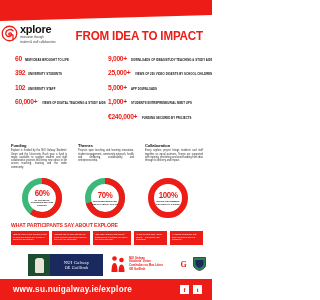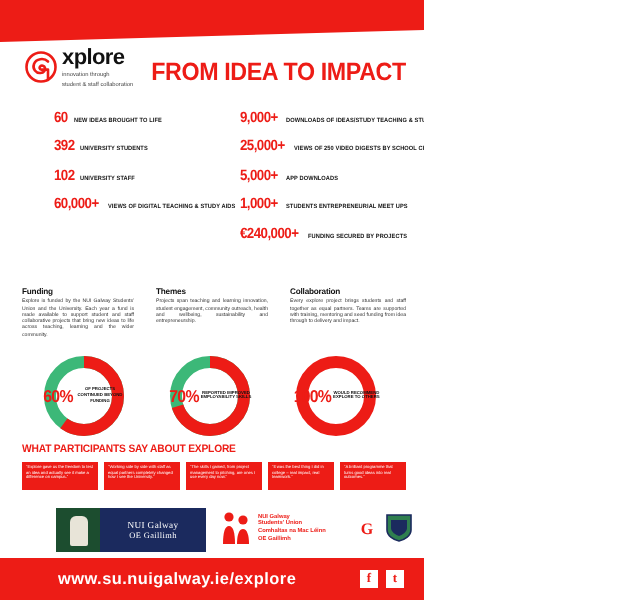--- a/index.html
+++ b/index.html
@@ -5,32 +5,32 @@
   *{box-sizing:border-box;margin:0;padding:0;}
   html,body{width:212px;height:300px;overflow:hidden;}
   body{font-family:"Liberation Sans",sans-serif;background:#ffffff;position:relative;}
 
   
   .top-banner{position:absolute;top:0;left:0;width:212px;height:22px;overflow:hidden;}
   .top-banner svg{display:block;}
 
   
   .header{position:absolute;top:24px;left:0;width:212px;height:30px;}
-  .logo-wrap{position:absolute;left:12px;top:0;display:flex;align-items:flex-start;}
+  .logo-wrap{position:absolute;left:1px;top:0;display:flex;align-items:flex-start;}
   .logo-mark{width:17px;height:17px;flex:0 0 17px;margin-right:2px;margin-top:1px;}
   .logo-text{padding-top:0px;}
   .logo-word{font-size:11px;font-weight:bold;color:#111;letter-spacing:-0.3px;line-height:11px;}
   .logo-tag{font-size:2.9px;color:#444;line-height:3.6px;width:58px;margin-top:1px;}
 
   .headline{position:absolute;right:9px;top:6px;font-size:12.5px;font-weight:bold;
     color:#ed1c16;letter-spacing:-0.2px;line-height:13px;font-family:"Liberation Sans",sans-serif;
     font-stretch:condensed;transform:scaleX(0.93);transform-origin:right center;white-space:nowrap;}
 
   
-  .stats{position:absolute;top:54px;left:16px;width:212px;height:68px;}
+  .stats{position:absolute;top:54px;left:4px;width:212px;height:68px;}
   .stat-col{position:absolute;top:0;}
   .col-left{left:11px;width:92px;}
   .col-right{left:104px;width:104px;}
   .stat-row{display:flex;align-items:baseline;margin-bottom:5.4px;white-space:nowrap;}
   .stat-num{font-size:7.4px;font-weight:bold;color:#ed1c16;letter-spacing:-0.3px;
     transform:scaleX(0.9);transform-origin:left center;flex:0 0 auto;}
   .stat-lbl{font-size:3.05px;font-weight:bold;color:#111;letter-spacing:0.05px;
     margin-left:2px;line-height:4px;transform:scaleX(0.93);transform-origin:left center;}
 
   
@@ -43,21 +43,21 @@
   .tc-body{font-size:2.55px;color:#333;line-height:3.25px;text-align:justify;}
 
   
   .donuts{position:absolute;top:176px;left:0;width:212px;height:46px;}
   .donut{position:absolute;top:0;width:44px;height:44px;}
   .donut.d1{left:20px;}
   .donut.d2{left:83px;}
   .donut.d3{left:146px;}
   .donut svg{display:block;}
   .donut-center{position:absolute;left:0;top:0;width:44px;height:44px;
-    display:flex;align-items:center;justify-content:center;}
+    display:flex;flex-direction:column;align-items:center;justify-content:center;}
   .donut-pct{font-size:8.6px;font-weight:bold;color:#ed1c16;letter-spacing:-0.4px;
     transform:scaleX(0.92);line-height:8.6px;}
   .donut-cap{font-size:2.15px;font-weight:bold;color:#111;text-align:center;
     line-height:2.7px;width:26px;margin-top:0.8px;}
 
   
   .testi-title{position:absolute;top:222px;left:11px;font-size:5.4px;font-weight:bold;
     color:#ed1c16;letter-spacing:-0.1px;transform:scaleX(0.95);transform-origin:left center;
     white-space:nowrap;}
   .quotes{position:absolute;top:231px;left:0;width:212px;height:20px;}
@@ -85,21 +85,21 @@
   .su-logo{position:absolute;left:110px;top:2px;display:flex;align-items:center;}
   .su-mark{width:17px;height:18px;flex:0 0 17px;margin-right:2px;}
   .su-text{font-size:2.9px;font-weight:bold;color:#ed1c16;line-height:3.6px;}
   .badge-g{position:absolute;left:178px;top:5px;width:11px;height:12px;
     display:flex;align-items:center;justify-content:center;
     color:#ed1c16;font-size:8px;font-weight:bold;font-family:"Liberation Serif",serif;}
   .badge-shield{position:absolute;left:193px;top:4px;width:13px;height:14px;}
 
   
   .footer{position:absolute;bottom:0;left:0;width:212px;height:21px;background:#ed1c16;
-    display:flex;align-items:center;padding-left:16px;}
+    display:flex;align-items:center;}
   .footer-url{margin-left:13px;color:#fff;font-size:8.2px;font-weight:bold;letter-spacing:0.25px;}
   .social{position:absolute;right:10px;top:6px;display:flex;gap:4px;}
   .soc{width:9px;height:9px;background:#fff;display:flex;align-items:center;
     justify-content:center;font-size:6.5px;font-weight:bold;color:#ed1c16;
     font-family:"Liberation Serif",serif;}
 </style>
 </head>
 <body>
 
 <div class="top-banner">

